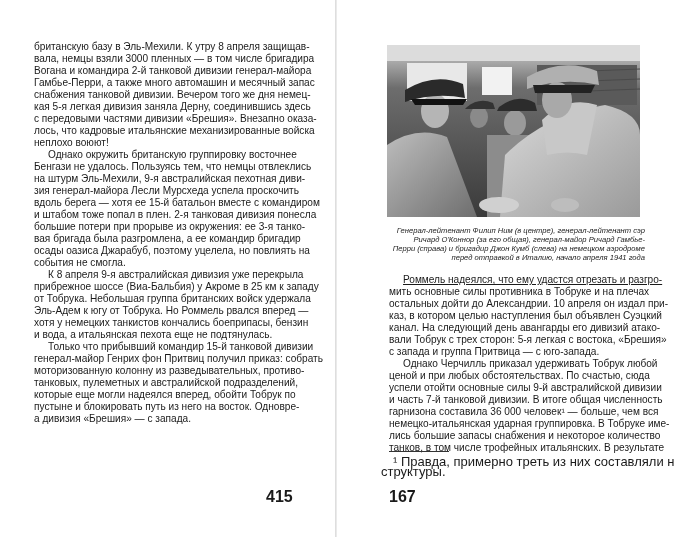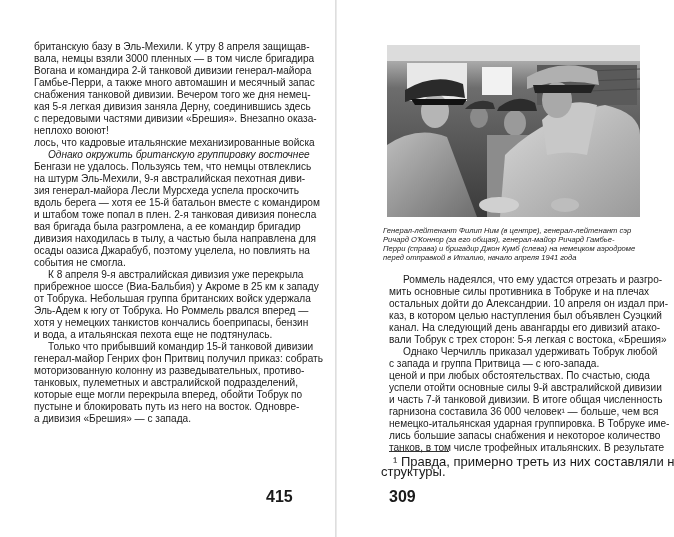--- a/index.html
+++ b/index.html
@@ -12,21 +12,21 @@
     .text-block { position: absolute; font-size: 10.1px; line-height: 12px; text-align: justify; }
     .page-left .text-block { left: 34px; top: 41px; width: 249px; }
     .page-right .text-block { left: 52px; top: 274px; width: 249px; }
     .line { display: block; white-space: nowrap; text-align-last: justify; text-align: justify; }
     .line.last { text-align-last: left; }
     .page-num { position: absolute; font-weight: bold; font-size: 16px; font-family: "Liberation Sans", sans-serif; }
     .page-left .page-num { left: 266px; top: 488px; }
     .page-right .page-num { left: 52px; top: 488px; }
     .photo { position: absolute; left: 50px; top: 45px; width: 253px; height: 172px; overflow: hidden; background: #777; }
     .photo svg { display: block; }
-    .caption { position: absolute; left: 46px; top: 226px; width: 262px; font-size: 7.6px; line-height: 9px; font-style: italic; text-align: left; color: #222; }
+    .caption { position: absolute; left: 46px; top: 226px; width: 262px; font-size: 7.6px; line-height: 9px; font-style: italic; text-align: right; color: #222; }
     .caption .cl { display: block; white-space: nowrap; }
     .footnote-rule { position: absolute; left: 52px; top: 451px; width: 60px; height: 1px; background: #333; }
     .footnote { position: absolute; left: 44px; top: 457px; width: 249px; font-size: 13px; line-height: 10px; text-align: justify; }
     .footnote .line { text-align-last: justify; }
     .footnote .line.last { text-align-last: left; }
     .footnote .first { text-indent: 12px; }
   </style>
 </head>
 <body>
 
@@ -34,43 +34,43 @@
 
   <div class="page page-left">
     <div class="text-block" id="left-body">
         <span class="line">британскую базу в Эль-Мехили. К утру 8 апреля защищав-</span>
         <span class="line">вала, немцы взяли 3000 пленных — в том числе бригадира</span>
         <span class="line">Вогана и командира 2-й танковой дивизии генерал-майора</span>
         <span class="line">Гамбье-Перри, а также много автомашин и месячный запас</span>
         <span class="line">снабжения танковой дивизии. Вечером того же дня немец-</span>
         <span class="line">кая 5-я легкая дивизия заняла Дерну, соединившись здесь</span>
         <span class="line">с передовыми частями дивизии «Брешия». Внезапно оказа-</span>
+        <span class="line">лось, что кадровые итальянские механизированные войска</span>
         <span class="line last">неплохо воюют!</span>
-        <span class="line">лось, что кадровые итальянские механизированные войска</span>
-        <span class="line" style="text-indent: 14px; font-style: italic;">Однако окружить британскую группировку восточнее</span>
+        <span class="line" style="text-indent: 14px;">Однако окружить британскую группировку восточнее</span>
         <span class="line">Бенгази не удалось. Пользуясь тем, что немцы отвлеклись</span>
         <span class="line">на штурм Эль-Мехили, 9-я австралийская пехотная диви-</span>
         <span class="line">зия генерал-майора Лесли Мурсхеда успела проскочить</span>
         <span class="line">вдоль берега — хотя ее 15-й батальон вместе с командиром</span>
         <span class="line">и штабом тоже попал в плен. 2-я танковая дивизия понесла</span>
+        <span class="line">большие потери при прорыве из окружения: ее 3-я танко-</span>
         <span class="line">вая бригада была разгромлена, а ее командир бригадир</span>
-        <span class="line">дивизия находилась в тылу, а частью была направлена для</span>
         <span class="line">осады оазиса Джарабуб, поэтому уцелела, но повлиять на</span>
         <span class="line last">события не смогла.</span>
         <span class="line" style="text-indent: 14px;">К 8 апреля 9-я австралийская дивизия уже перекрыла</span>
         <span class="line">прибрежное шоссе (Виа-Бальбия) у Акроме в 25 км к западу</span>
         <span class="line">от Тобрука. Небольшая группа британских войск удержала</span>
         <span class="line">Эль-Адем к югу от Тобрука. Но Роммель рвался вперед —</span>
         <span class="line">хотя у немецких танкистов кончались боеприпасы, бензин</span>
         <span class="line last">и вода, а итальянская пехота еще не подтянулась.</span>
         <span class="line" style="text-indent: 14px;">Только что прибывший командир 15-й танковой дивизии</span>
         <span class="line">генерал-майор Генрих фон Притвиц получил приказ: собрать</span>
         <span class="line">моторизованную колонну из разведывательных, противо-</span>
         <span class="line">танковых, пулеметных и австралийской подразделений,</span>
-        <span class="line">которые еще могли перекрыла вперед, обойти Тобрук по</span>
+        <span class="line">которые еще могли надеялся вперед, обойти Тобрук по</span>
         <span class="line">пустыне и блокировать путь из него на восток. Одновре-</span>
         <span class="line last">а дивизия «Брешия» — с запада.</span>
       </div>
     <div class="page-num">415</div>
   </div>
 
   <div class="spine"></div>
 
   <div class="page page-right">
     <div class="photo">
@@ -122,37 +122,37 @@
         <ellipse cx="178" cy="160" rx="14" ry="7" fill="#bdbdbd"></ellipse>
       </svg>
     </div>
     <div class="caption" id="caption">
         <span class="cl">Генерал-лейтенант Филип Ним (в центре), генерал-лейтенант сэр</span>
         <span class="cl">Ричард О'Коннор (за его общая), генерал-майор Ричард Гамбье-</span>
         <span class="cl">Перри (справа) и бригадир Джон Кумб (слева) на немецком аэродроме</span>
         <span class="cl">перед отправкой в Италию, начало апреля 1941 года</span>
       </div>
     <div class="text-block" id="right-body">
-        <span class="line" style="text-indent: 14px;">Роммель надеялся, что ему удастся отрезать и разгро-</span>
+        <span class="line" style="text-indent: 14px; text-decoration: underline;">Роммель надеялся, что ему удастся отрезать и разгро-</span>
         <span class="line">мить основные силы противника в Тобруке и на плечах</span>
         <span class="line">остальных дойти до Александрии. 10 апреля он издал при-</span>
         <span class="line">каз, в котором целью наступления был объявлен Суэцкий</span>
         <span class="line">канал. На следующий день авангарды его дивизий атако-</span>
         <span class="line">вали Тобрук с трех сторон: 5-я легкая с востока, «Брешия»</span>
+        <span class="line last">с запада и группа Притвица — с юго-запада.</span>
         <span class="line" style="text-indent: 14px;">Однако Черчилль приказал удерживать Тобрук любой</span>
-        <span class="line last">с запада и группа Притвица — с юго-запада.</span>
         <span class="line">ценой и при любых обстоятельствах. По счастью, сюда</span>
         <span class="line">успели отойти основные силы 9-й австралийской дивизии</span>
         <span class="line">и часть 7-й танковой дивизии. В итоге общая численность</span>
         <span class="line">гарнизона составила 36 000 человек¹ — больше, чем вся</span>
         <span class="line">немецко-итальянская ударная группировка. В Тобруке име-</span>
         <span class="line">лись большие запасы снабжения и некоторое количество</span>
         <span class="line">танков, в том числе трофейных итальянских. В результате</span>
       </div>
     <div class="footnote-rule"></div>
     <div class="footnote" id="footnote">
         <span class="line first">¹ Правда, примерно треть из них составляли небоевые тыловые</span>
         <span class="line last">структуры.</span>
       </div>
-    <div class="page-num">309</div>
+    <div class="page-num">167</div>
   </div>
 
 </div>
 
 </body></html>

